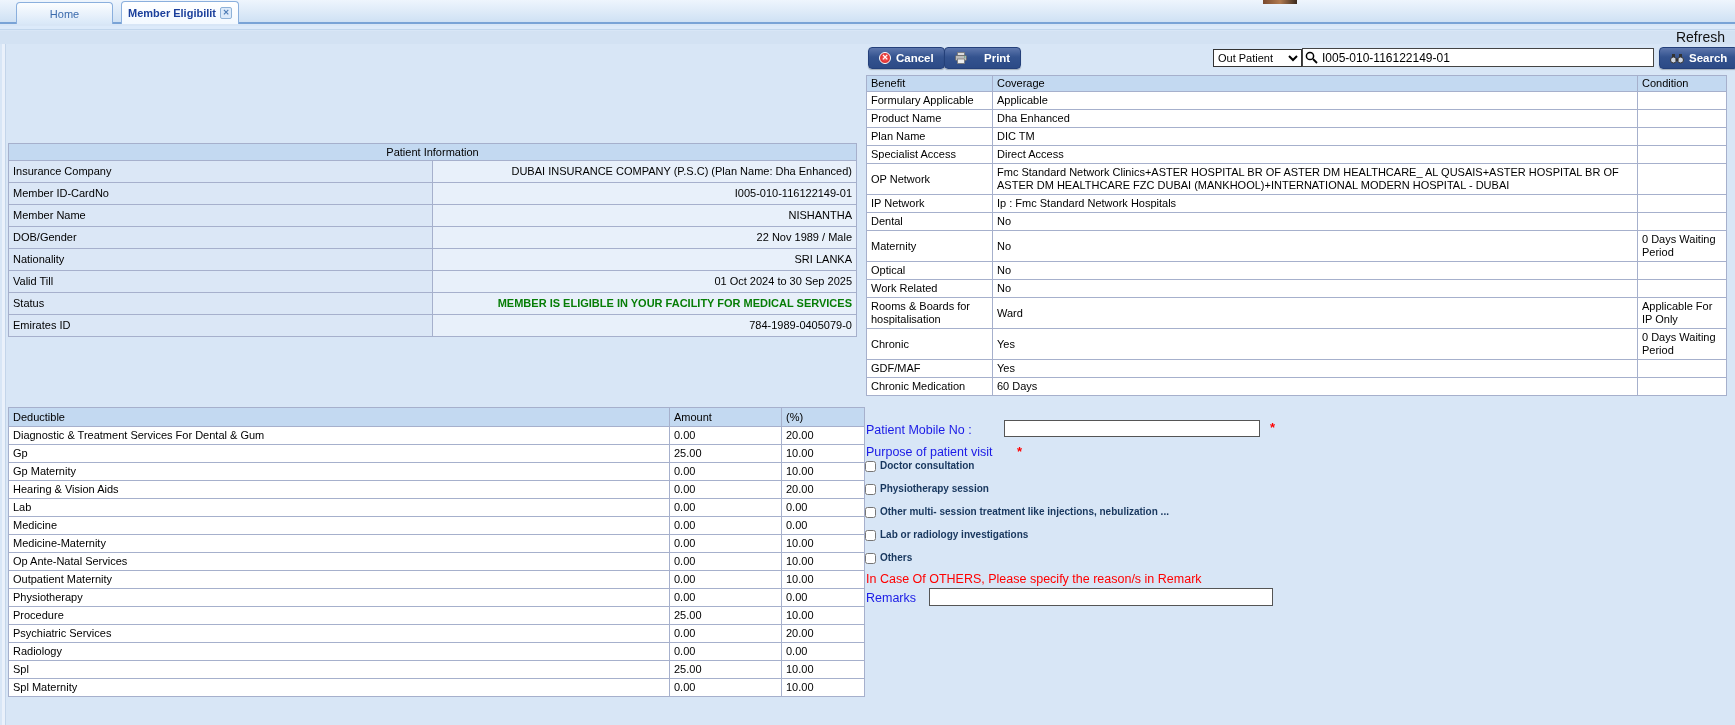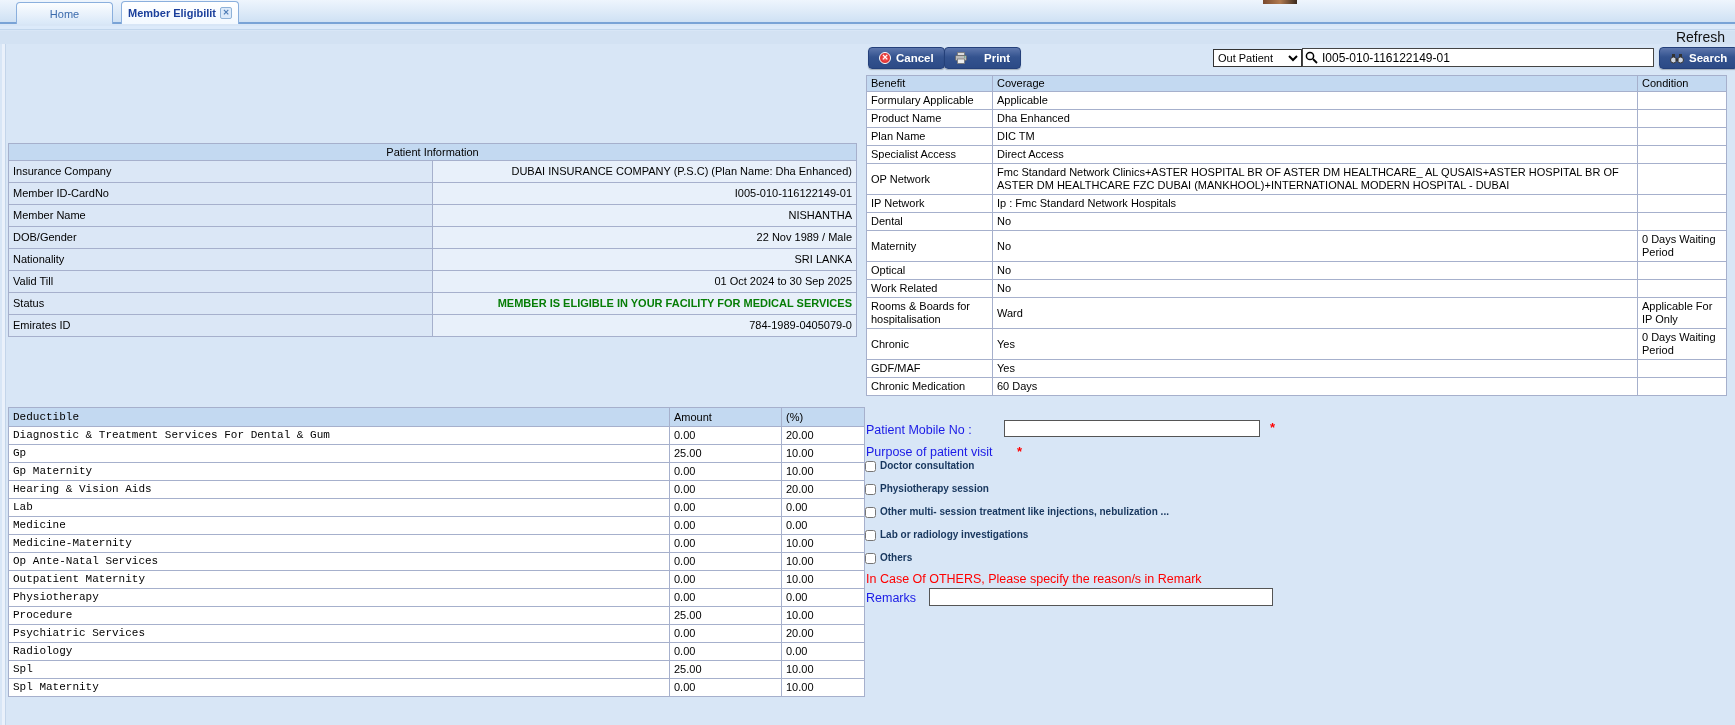--- a/index.html
+++ b/index.html
@@ -67,21 +67,21 @@
   #benefits td{background:#fff;}
   #benefits .c-benefit{width:126px;}
   #benefits .c-coverage{width:645px;}
   #benefits .c-condition{width:89px;}
   #benefits td{height:18px;}
 
   
   #deductibles{position:absolute;left:8px;top:407px;width:856px;background:#fff;}
   #deductibles th{background:var(--header-bg);height:19px;}
   #deductibles td{background:#fff;height:18px;}
-  #deductibles .c-name{width:661px;font-family:Liberation Mono, monospace;}
+  #deductibles .c-name{width:661px;}
   #deductibles .c-amount{width:112px;}
   #deductibles .c-pct{width:83px;}
 
   
   .form-blue{position:absolute;color:var(--form-blue);font-size:12.5px;}
   .req{position:absolute;color:var(--alert-red);font-size:13px;font-weight:bold;}
   .text-input{position:absolute;border:1px solid #555;background:#fff;font-size:12px;
     font-family:"Liberation Sans",sans-serif;padding:0 3px;}
   #purpose-options{position:absolute;left:865px;top:459px;width:520px;}
   .purpose-option{display:flex;align-items:center;gap:2px;margin-bottom:9px;}

